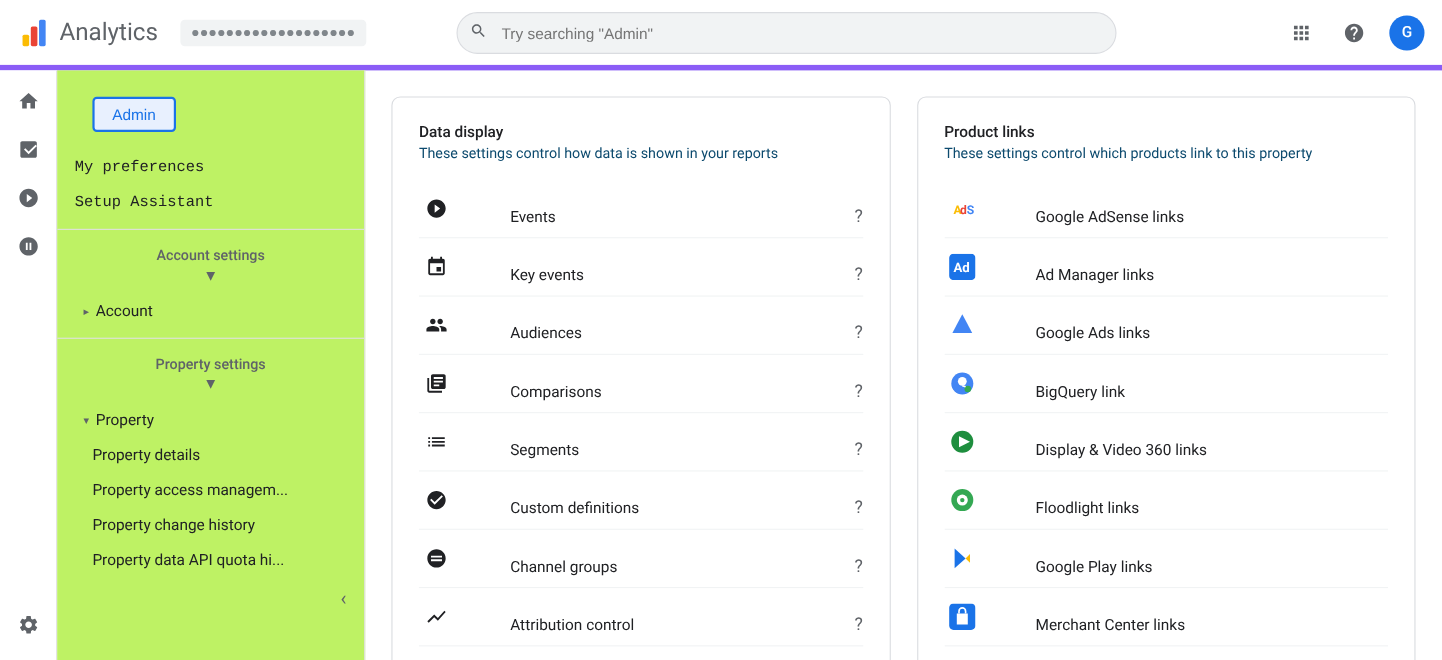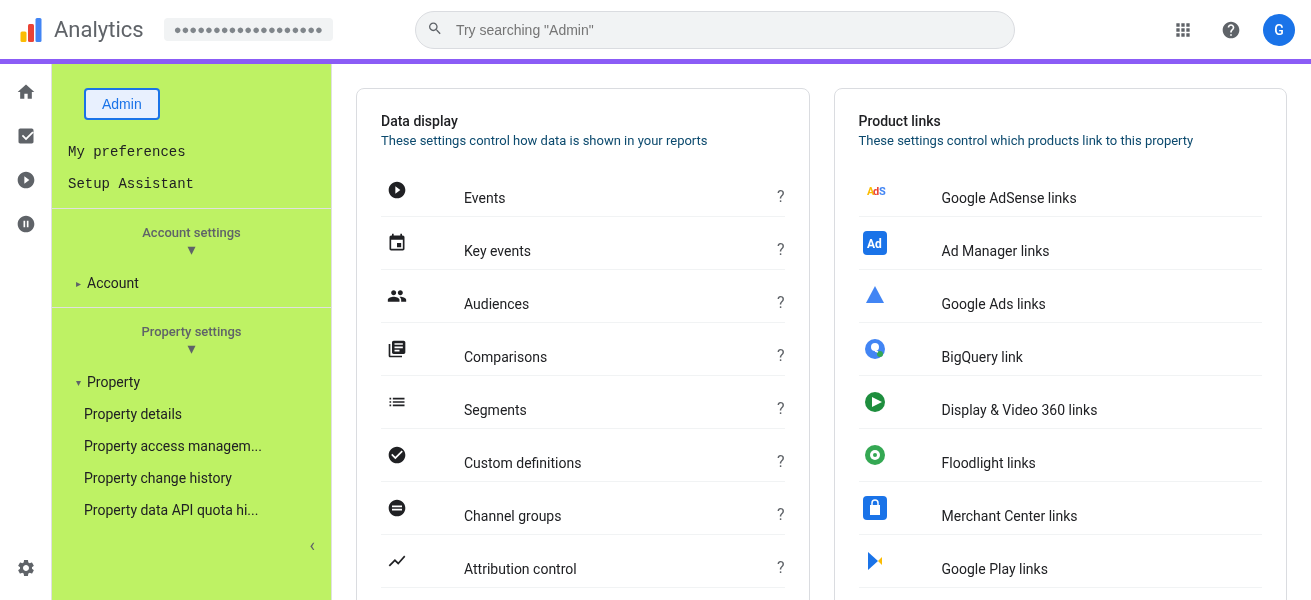--- a/index.html
+++ b/index.html
@@ -326,39 +326,39 @@
                 <circle cx="12" cy="12" r="5" fill="white"></circle>
                 <circle cx="12" cy="12" r="2" fill="#34a853"></circle>
               </svg>
           </div>
           <span class="menu-item-label">Floodlight links</span>
         </div>
 
         <div class="menu-item-row">
           <div class="menu-item-icon">
             <svg width="24" height="24" viewBox="0 0 24 24">
+                <polygon points="5,3 5,21 15,12" fill="#1a73e8"></polygon>
+                <polygon points="15,12 19,8 19,16" fill="#fbbc04"></polygon>
+              </svg>
+          </div>
+          <span class="menu-item-label">Google Play links</span>
+        </div>
+
+        <div class="menu-item-row">
+          <div class="menu-item-icon">
+            <svg width="24" height="24" viewBox="0 0 24 24">
                 <rect width="24" height="24" rx="4" fill="#1a73e8"></rect>
                 <path d="M7 9h10v10H7z" fill="white"></path>
                 <path d="M9 9V7a3 3 0 016 0v2" stroke="white" stroke-width="1.5" fill="none"></path>
               </svg>
           </div>
           <span class="menu-item-label">Merchant Center links</span>
         </div>
 
         <div class="menu-item-row">
-          <div class="menu-item-icon">
-            <svg width="24" height="24" viewBox="0 0 24 24">
-                <polygon points="5,3 5,21 15,12" fill="#1a73e8"></polygon>
-                <polygon points="15,12 19,8 19,16" fill="#fbbc04"></polygon>
-              </svg>
-          </div>
-          <span class="menu-item-label">Google Play links</span>
-        </div>
-
-        <div class="menu-item-row">
           
           
         </div>
 
       </div>
     </div>
 
   </div>
 </div>
 

